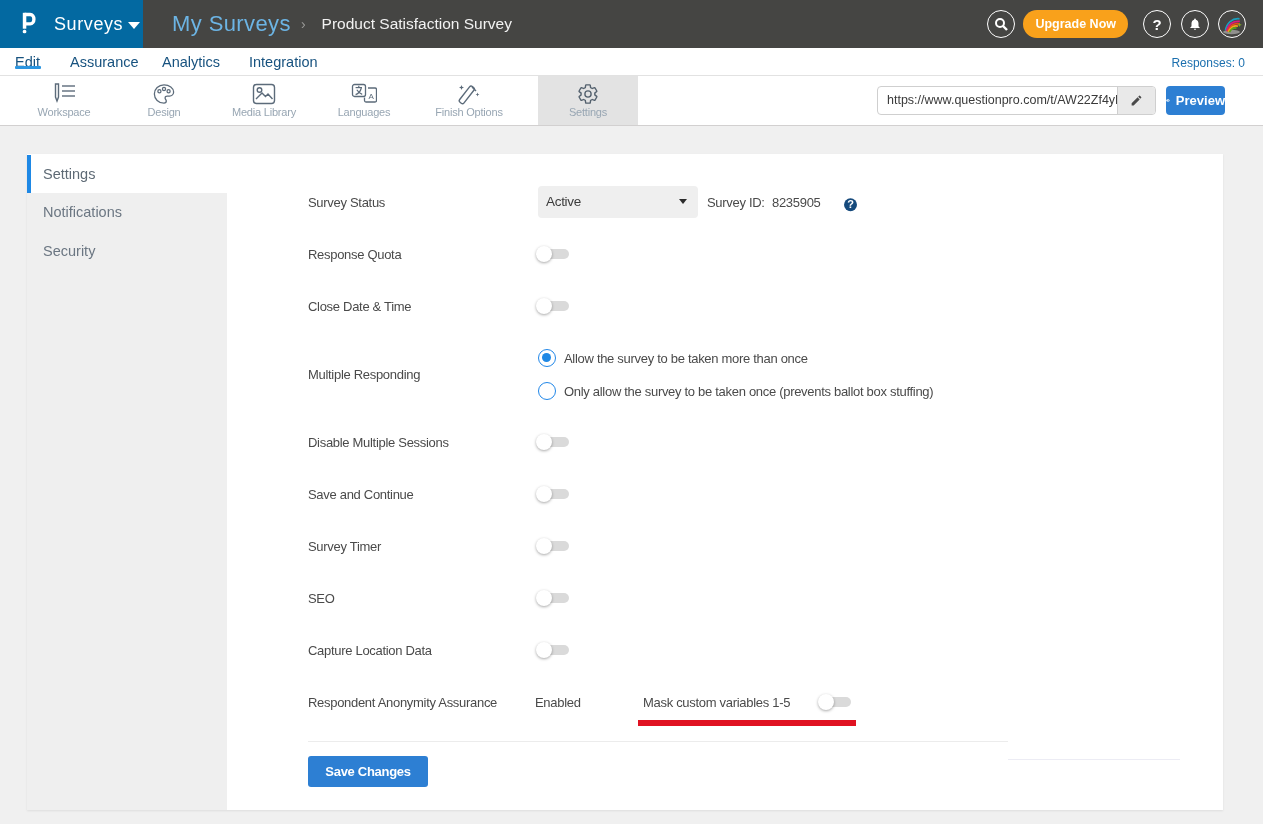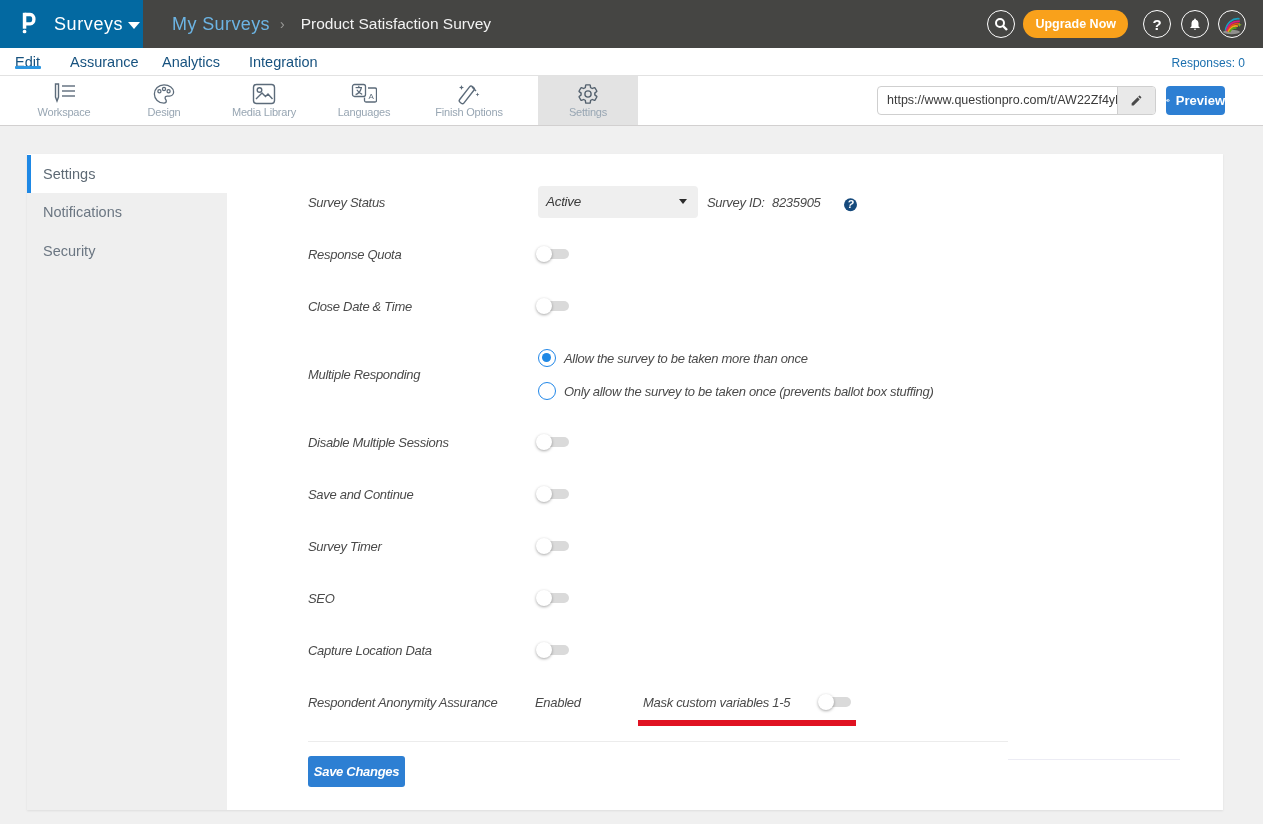--- a/index.html
+++ b/index.html
@@ -7,21 +7,21 @@
   body { font-family:"Liberation Sans", sans-serif; background:#f0f0f0; position:relative; }
 
   
   .topbar { position:absolute; left:0; top:0; width:1263px; height:48px; background:#454543; }
   .logo-area { position:absolute; left:0; top:0; width:143px; height:48px; background:#0369a1; display:flex; align-items:center; }
   .logo-area svg { flex:none; }
   .logo-p { margin-left:20px; }
   .logo-txt { color:#fff; font-size:18px; margin-left:54px; letter-spacing:0.6px; }
   .logo-caret { width:0; height:0; border-left:6.5px solid transparent; border-right:6.5px solid transparent; border-top:7.5px solid #fff; margin-left:5px; margin-top:2px; }
   .crumb { position:absolute; left:172px; top:0; height:48px; display:flex; align-items:center; }
-  .crumb .c1 { color:#6cb4e4; font-size:18px; letter-spacing:0.4px; }
+  .crumb .c1 { color:#6cb4e4; font-size:22px; letter-spacing:0.4px; }
   .crumb .sep { color:#9a9a98; margin:0 16px 0 10px; font-size:14px; }
   .crumb .c2 { color:#f2f2f2; font-size:15.5px; }
   .top-right { position:absolute; right:17px; top:0; height:48px; display:flex; align-items:center; }
   .circ { width:28px; height:28px; border-radius:50%; border:1.4px solid #fff; display:flex; align-items:center; justify-content:center; color:#fff; flex:none; }
   .upgrade { height:28px; background:#f9a11b; border-radius:14px; color:#fff; font-weight:bold; font-size:12.5px; display:flex; align-items:center; padding:0 12px; margin:0 15px 0 8px; }
   .gap { margin-left:10px; }
   .gap2 { margin-left:9px; }
 
   
   .nav2 { position:absolute; left:0; top:48px; width:1263px; height:28px; background:#fff; border-bottom:1px solid #e2e2e2; }
@@ -41,40 +41,40 @@
   .preview { position:absolute; left:1166px; top:10px; width:59px; height:29px; background:#2d7fd3; border-radius:4px; color:#fff; font-weight:bold; font-size:13px; display:flex; align-items:center; justify-content:center; }
   .preview svg { margin-right:6px; }
 
   
   .card { position:absolute; left:27px; top:154px; width:1196px; height:656px; background:#fff; box-shadow:0 1px 2px rgba(0,0,0,0.08); }
   .side { position:absolute; left:0; top:0; width:200px; height:656px; }
   .side .active { position:absolute; left:0; top:1px; width:200px; height:38px; background:#fff; border-left:4px solid #1e88e5; line-height:38px; padding-left:12px; color:#5e6a75; font-size:14.5px; }
   .side .rest { position:absolute; left:0; top:39px; width:200px; height:617px; background:#efefef; }
   .side .item { height:39px; line-height:39px; padding-left:16px; color:#6b7682; font-size:14.5px; }
 
-  .form { position:absolute; left:0; top:0; width:1196px; height:656px; font-size:13px; color:#4a4a4a; letter-spacing:-0.3px;font-style:italic; }
+  .form { position:absolute; left:0; top:0; width:1196px; height:656px; font-size:13px; color:#4a4a4a; letter-spacing:-0.3px; }
   .lab { position:absolute; left:281px; transform:translateY(-50%); white-space:nowrap; }
   .ctl { position:absolute; transform:translateY(-50%); white-space:nowrap; }
 
   .toggle { position:absolute; left:509px; width:33px; height:16px; transform:translateY(-50%); }
   .toggle .track { position:absolute; left:6px; top:3px; width:27px; height:10px; border-radius:5px; background:#dadada; }
   .toggle .knob { position:absolute; left:0; top:0; width:16px; height:16px; border-radius:50%; background:#fff; box-shadow:0 1px 3px rgba(0,0,0,0.35); }
 
   .dd { position:absolute; left:511px; top:32px; width:160px; height:32px; background:#efefef; border-radius:4px; line-height:32px; padding-left:8px; font-size:13.5px; color:#3c3c3c; }
   .dd .car { position:absolute; right:11px; top:13px; width:0; height:0; border-left:4.5px solid transparent; border-right:4.5px solid transparent; border-top:5.5px solid #2b2b2b; }
 
   .radio { position:absolute; width:18px; height:18px; border-radius:50%; border:1.6px solid #2187e8; background:#fff; transform:translateY(-50%); }
   .radio.on::after { content:""; position:absolute; left:3px; top:3px; width:9px; height:9px; border-radius:50%; background:#1e88e5; }
 
   .qm { display:inline-block; width:13px; height:13px; border-radius:50%; background:#164a7c; color:#fff; font-size:11px; font-weight:bold; text-align:center; line-height:13.5px; vertical-align:-2.5px; letter-spacing:0; }
 
   .redbar { position:absolute; left:611px; top:566px; width:218px; height:6px; background:#e01222; }
   .div1 { position:absolute; left:281px; top:587px; width:700px; height:1px; background:#ececec; }
   .div2 { position:absolute; left:981px; top:605px; width:172px; height:1px; background:#ececf4; }
-  .save { position:absolute; left:281px; top:602px; width:97px; height:31px; background:#2d7fd3; border-radius:3px; color:#fff; font-weight:bold; font-size:13px; display:flex; align-items:center; justify-content:center; }
+  .save { position:absolute; left:281px; top:602px; width:120px; height:31px; background:#2d7fd3; border-radius:3px; color:#fff; font-weight:bold; font-size:13px; display:flex; align-items:center; justify-content:center; }
 </style>
 </head>
 <body>
 
 <div class="topbar">
   <div class="logo-area">
     <svg class="logo-p" width="15" height="22" viewBox="0 0 15 22" style="position:absolute;left:22px;top:12px;margin:0;">
       <path d="M2.55 2.5 H8.2 A3.7 4.7 0 0 1 8.2 11.9 H2.55" fill="none" stroke="#fff" stroke-width="3.4"></path>
       <path d="M2.55 0.8 V16.7" fill="none" stroke="#fff" stroke-width="3.5" stroke-linecap="butt"></path>
       <rect x="0.7" y="17.8" width="3.7" height="3.5" rx="1.6" fill="#fff"></rect>

